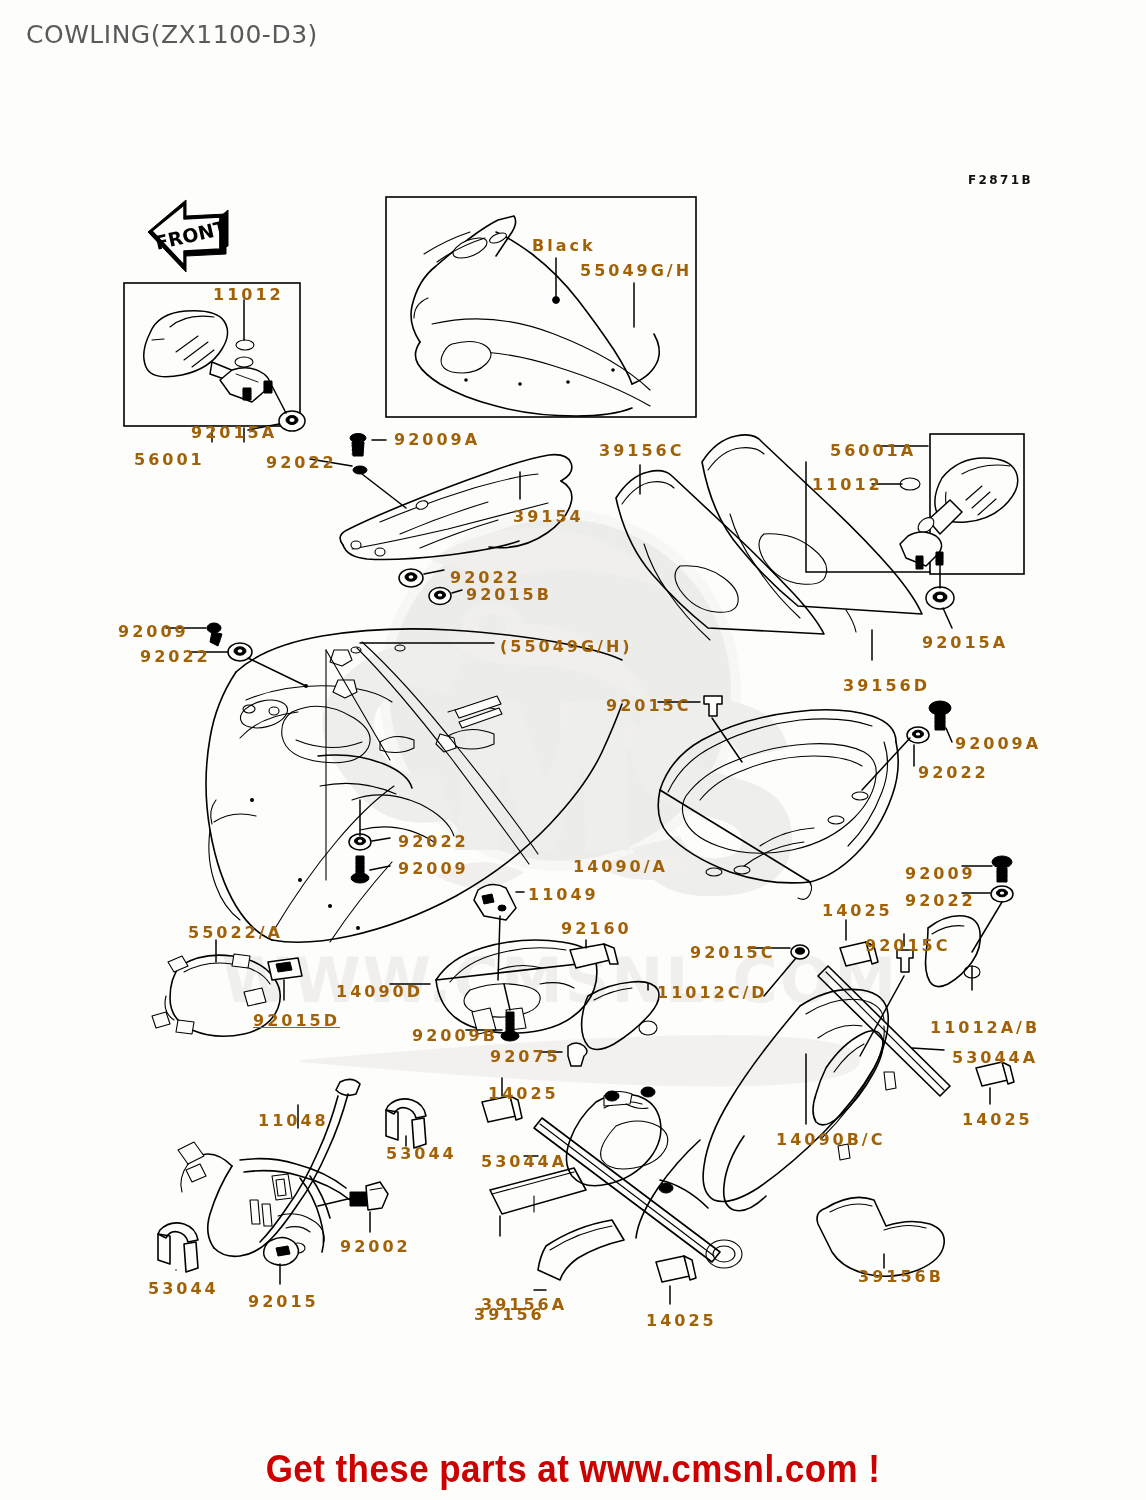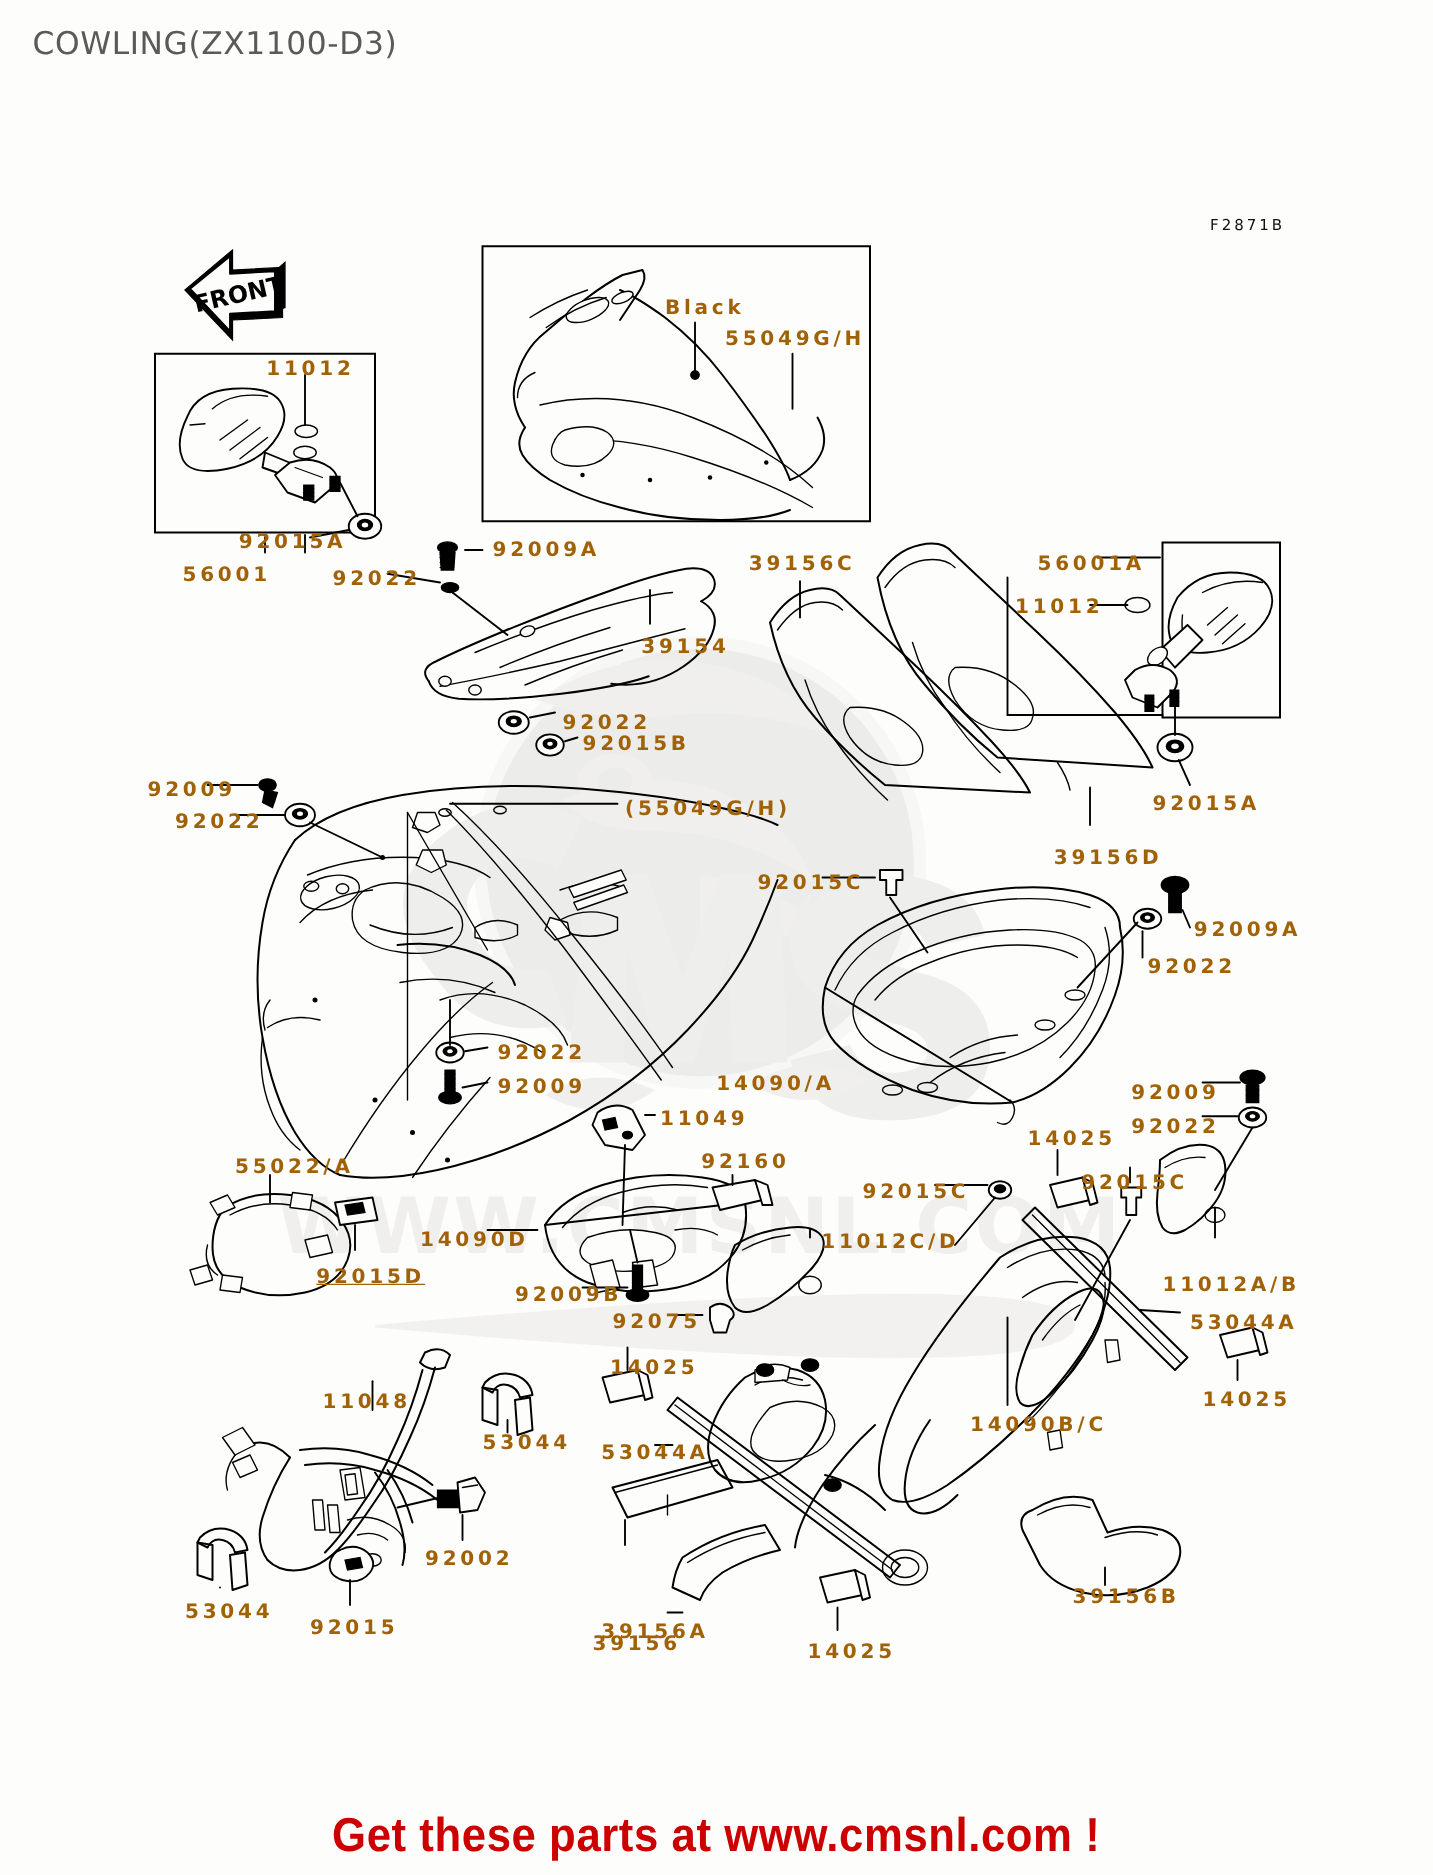--- a/index.html
+++ b/index.html
@@ -23,21 +23,21 @@
     letter-spacing: 0.5px;
     color: #5a5a5a;
     white-space: nowrap;
   }
   #sheet-code {
     position: absolute;
     left: 968px;
     top: 173px;
     font-family: "DejaVu Sans", sans-serif;
     font-size: 12px;
-    font-weight: normal;
+    font-weight: bold;
     letter-spacing: 2.4px;
     color: #111;
     white-space: nowrap;
   }
   #footer-cta {
     position: absolute;
     left: 0;
     right: 0;
     top: 1448px;
     text-align: center;
@@ -546,21 +546,21 @@
     <path class="ln" d="M826 1208 q26 -16 48 -8 l12 26 q24 -8 44 -2 q16 6 14 20 q-2 16 -26 26 q-26 10 -52 4 q-24 -6 -34 -22 l-14 -28 q-4 -12 8 -16z"></path>
     <path class="ln2" d="M830 1212 q22 -12 42 -6"></path>
     <path class="ln2" d="M884 1230 q24 -8 42 -2"></path>
     <path class="lead" d="M884 1268 L884 1254"></path>
   </g>
 </svg>
 
 <div>
   <div class="lbl" style="left:213px; top:287px;">11012</div>
   <div class="lbl" style="left:191px; top:425px;">92015A</div>
-  <div class="lbl" style="left:146px; top:452px;">56001</div>
+  <div class="lbl" style="left:134px; top:452px;">56001</div>
   <div class="lbl" style="left:266px; top:455px;">92022</div>
   <div class="lbl" style="left:394px; top:432px;">92009A</div>
   <div class="lbl" style="left:532px; top:238px;">Black</div>
   <div class="lbl" style="left:580px; top:263px;text-align:center;">55049G/H</div>
   <div class="lbl" style="left:513px; top:509px;">39154</div>
   <div class="lbl" style="left:599px; top:443px;">39156C</div>
   <div class="lbl" style="left:830px; top:443px;">56001A</div>
   <div class="lbl" style="left:812px; top:477px;">11012</div>
   <div class="lbl" style="left:922px; top:635px;">92015A</div>
   <div class="lbl" style="left:843px; top:678px;">39156D</div>

